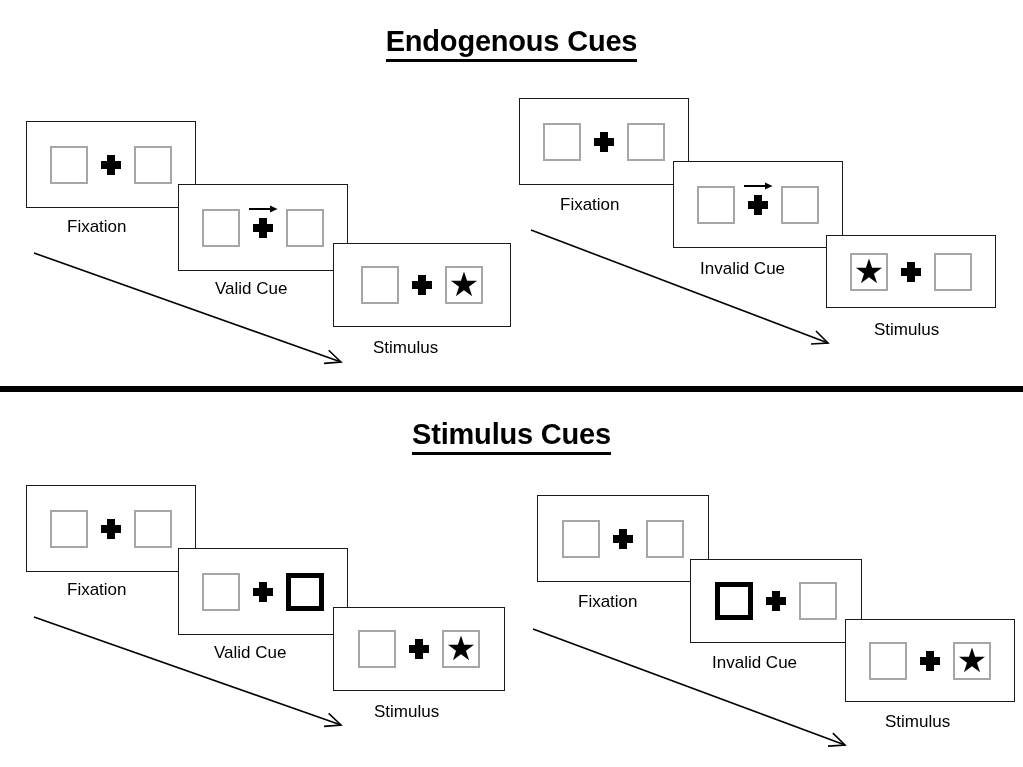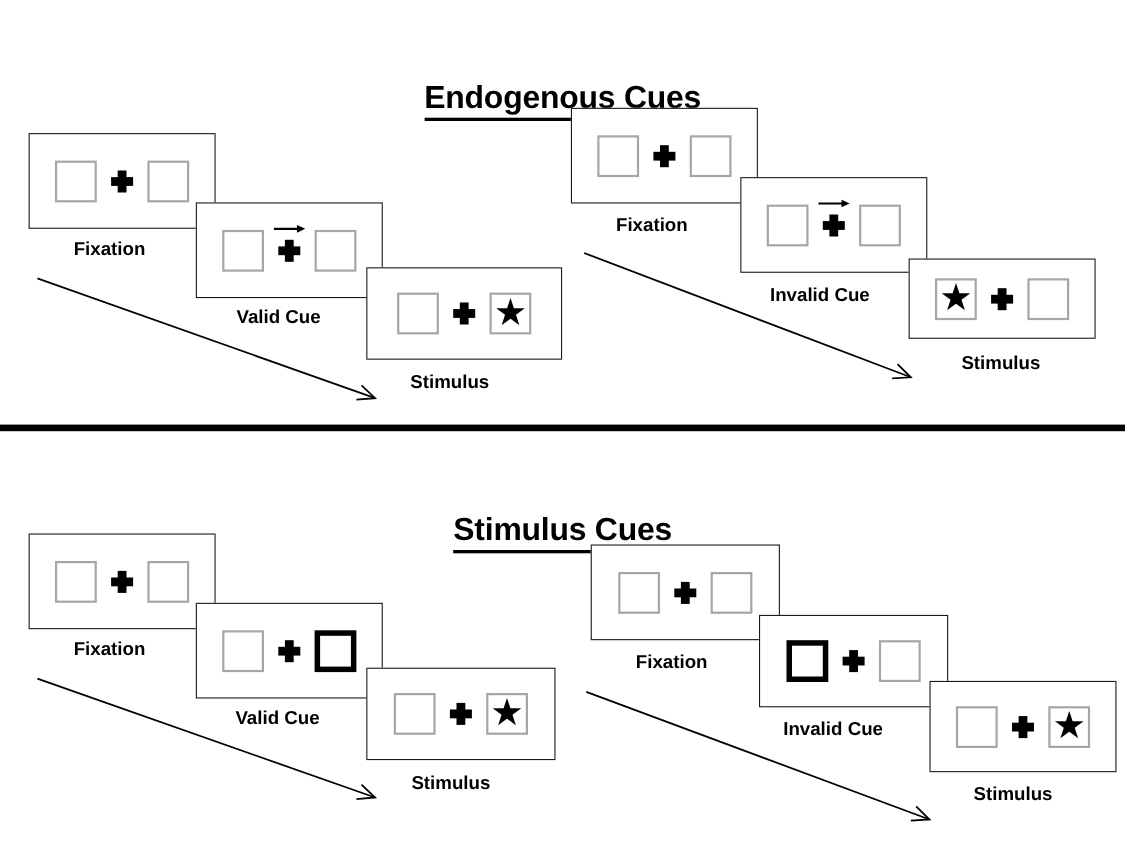--- a/index.html
+++ b/index.html
@@ -18,21 +18,20 @@
   
   .section-title {
     position: absolute;
     width: 100%;
     left: 0;
     text-align: center;
     font-size: 29px;
     font-weight: bold;
     color: #000000;
     letter-spacing: -0.2px;
-    margin-top: 48px;
   }
   .section-title span {
     border-bottom: 3px solid #000000;
     padding-bottom: 2px;
   }
 
   
   .divider {
     position: absolute;
     left: 0;
@@ -113,21 +112,21 @@
     left: 50%;
     transform: translateX(-50%);
     width: 30px;
     height: 10px;
   }
 
   
   .caption {
     position: absolute;
     font-size: 17px;
-    font-weight: bold;
+    font-weight: normal;
     color: #000000;
     white-space: nowrap;
   }
 
   
   .timeline-arrow {
     position: absolute;
     overflow: visible;
     pointer-events: none;
   }

